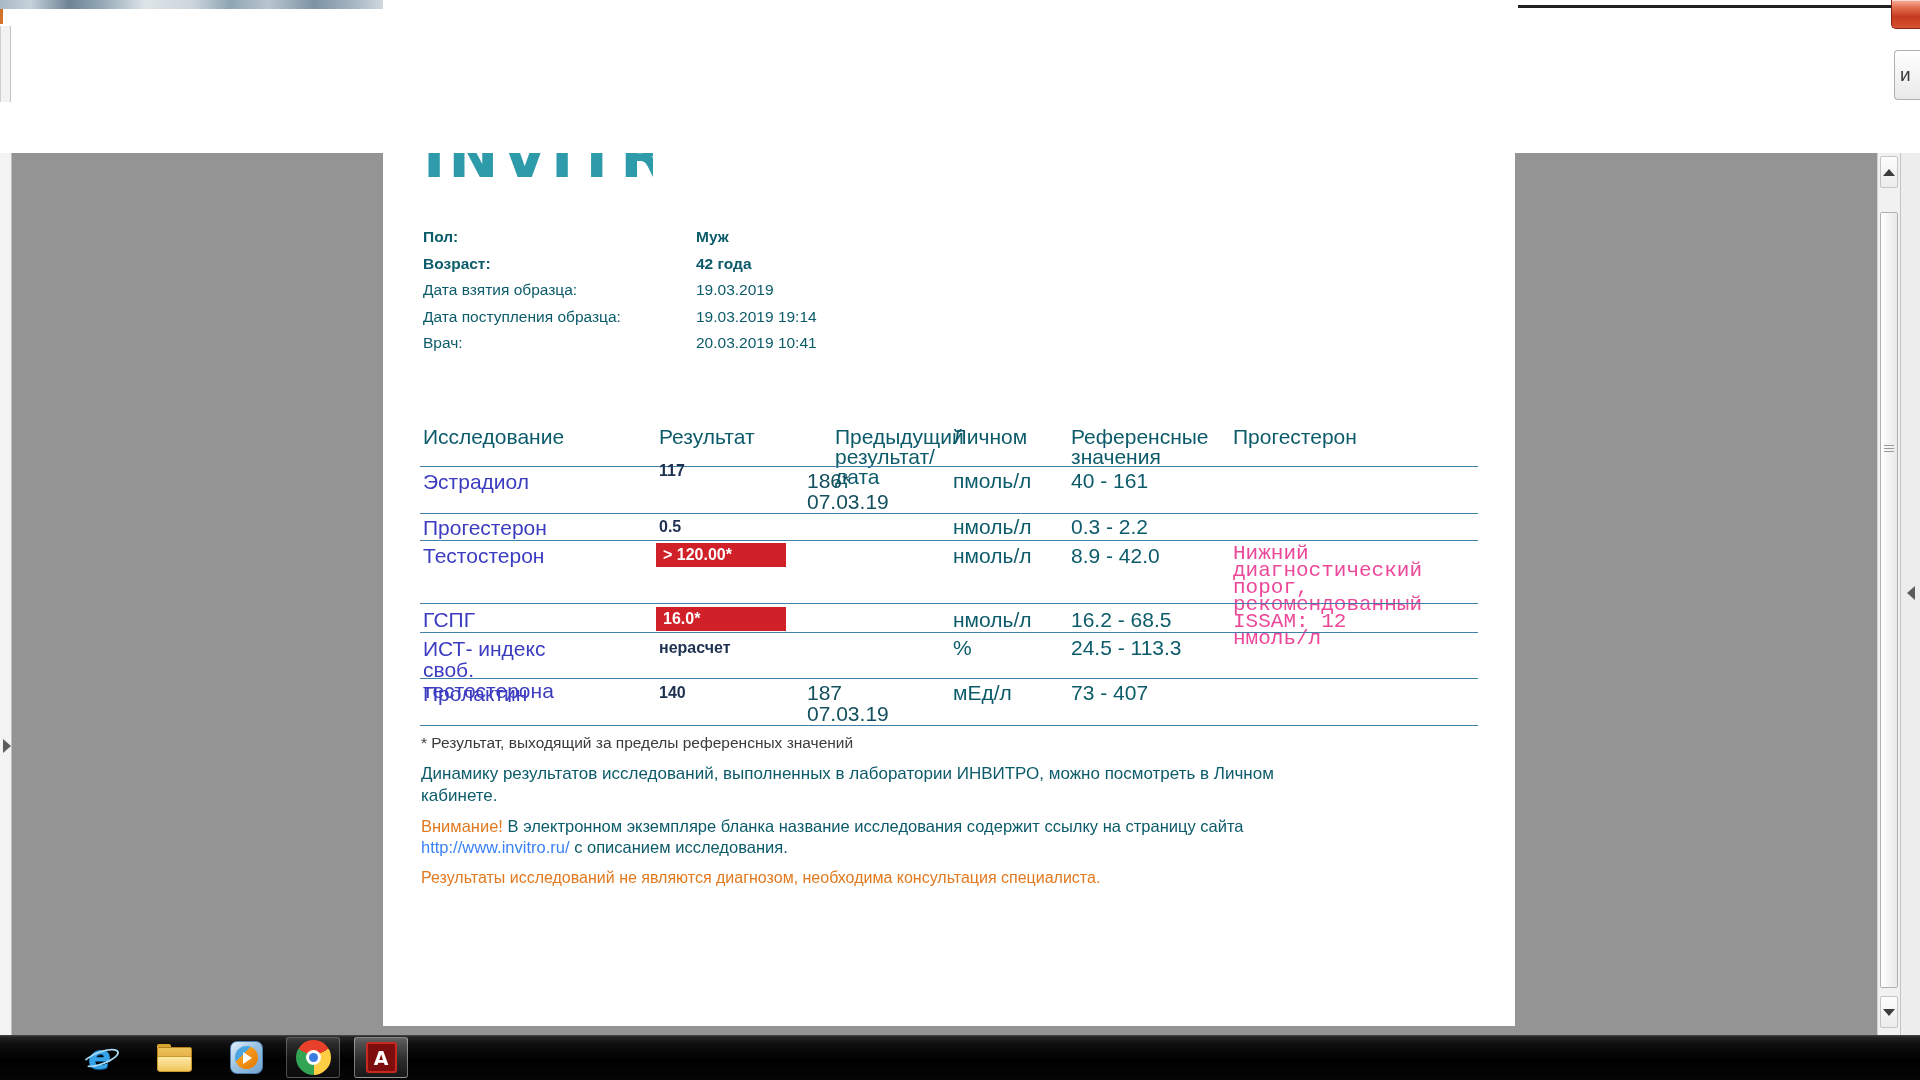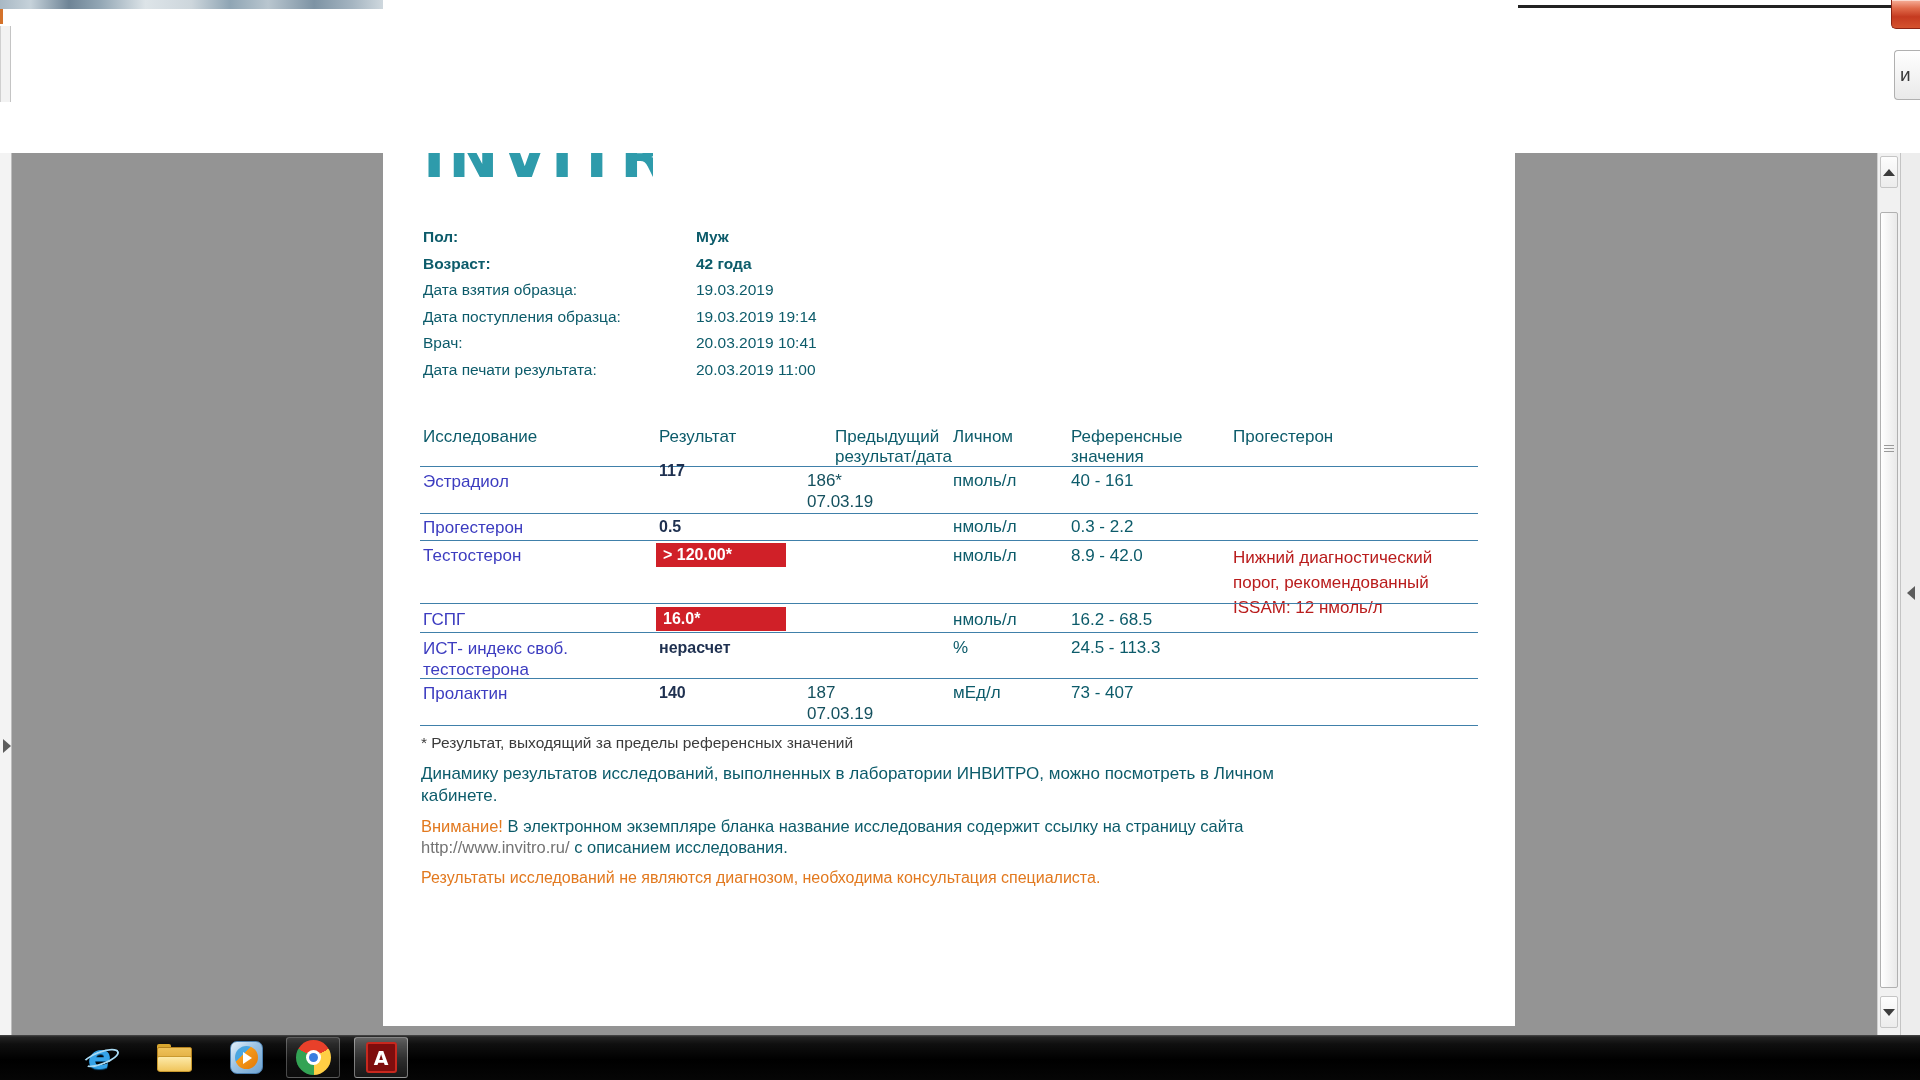--- a/index.html
+++ b/index.html
@@ -48,40 +48,40 @@
   #logo-clip { position:absolute; left:40px; top:0; width:230px; height:24px; overflow:hidden; }
   #logo-clip span { display:block; margin-top:-31px; font-size:60px; font-weight:bold; letter-spacing:3px; color:#2e9bab; font-family:"DejaVu Sans",sans-serif; }
 
   .teal { color:#0c5b6a; }
   #info-block { position:absolute; left:40px; top:71px; font-size:15.5px; }
   .info-row { display:flex; height:26.6px; line-height:26.6px; }
   .info-row .lbl { width:273px; }
   .info-row.b { font-weight:bold; }
 
   
-  .cell { position:absolute; font-size:17px; line-height:20px; }
+  .cell { position:absolute; font-size:21px; line-height:20px; }
   .c-name { left:40px; width:175px; color:#3c3cc0; }
   .c-res  { left:276px; color:#1e3050; font-weight:bold; font-size:16px; }
   .c-prev { left:424px; width:110px; color:#14505e; }
   .c-unit { left:570px; color:#0c5b6a; }
   .c-ref  { left:688px; color:#0c5b6a; }
-  .c-com  { left:850px; width:200px; color:#b91c1c; line-height:25px; }
+  .c-com  { left:850px; width:200px; color:#ec4899; line-height:17px;font-family:Liberation Mono, monospace; }
   .hdr { color:#0c5b6a; font-weight:normal; }
   .h-prev { width:125px;margin-left:28px; } .h-ref { width:112px; }
   .sep { position:absolute; left:37px; width:1058px; height:0; border-top:1px solid #4080aa; }
   .redbox { position:absolute; left:273px; width:130px; height:24px; background:#d02028;
     color:#ffffff; font-weight:bold; font-size:16px; line-height:24px; padding-left:7px; }
 
   
   .note { position:absolute; left:38px; }
   #footnote { top:581px; font-size:15.5px; color:#3b3b3b; }
   #dynamics { top:610px; width:900px; font-size:17px; font-weight:normal; color:#0c5b6a; line-height:21.5px; }
   #attention { top:663px; width:885px; font-size:16.5px; color:#0c5b6a; line-height:21px; }
   #attention .warn { color:#e2791f; }
-  #attention .url { color:#737373; }
+  #attention .url { color:#3b82f6; }
   #disclaimer { top:716px; font-size:16px; color:#e2791f; }
 
   
   #taskbar { position:absolute; left:0; top:1035px; width:1920px; height:45px;
     background:linear-gradient(180deg,#4a4a4a 0,#232323 2px,#0f0f0f 9px,#000 55%,#060606 100%); }
   .tb-btn { position:absolute; top:2px; width:54px; height:41px; border-radius:3px;
     display:flex; align-items:center; justify-content:center; }
   .tb-open   { border:1px solid rgba(255,255,255,.25); background:linear-gradient(180deg,rgba(255,255,255,.13),rgba(255,255,255,.03)); }
   .tb-active { border:1px solid rgba(255,255,255,.4);  background:linear-gradient(180deg,rgba(255,255,255,.3),rgba(255,255,255,.08)); }
 
@@ -153,24 +153,20 @@
         <span>19.03.2019</span>
       </div>
       <div class="info-row">
         <span class="lbl">Дата поступления образца:</span>
         <span>19.03.2019 19:14</span>
       </div>
       <div class="info-row">
         <span class="lbl">Врач:</span>
         <span>20.03.2019 10:41</span>
       </div>
-      <div class="info-row">
-        <span class="lbl">Дата печати результата:</span>
-        <span>20.03.2019 11:00</span>
-      </div>
     </div>
 
     <span class="cell hdr" style="left:40px;top:274px">Исследование</span>
     <span class="cell hdr" style="left:276px;top:274px">Результат</span>
     <span class="cell hdr h-prev" style="left:424px;top:274px">Предыдущий результат/дата</span>
     <span class="cell hdr" style="left:570px;top:274px">Личном</span>
     <span class="cell hdr h-ref" style="left:688px;top:274px">Референсные значения</span>
     <span class="cell hdr" style="left:850px;top:274px">Прогестерон</span>
     <div class="sep" style="top:313px"></div>
 

